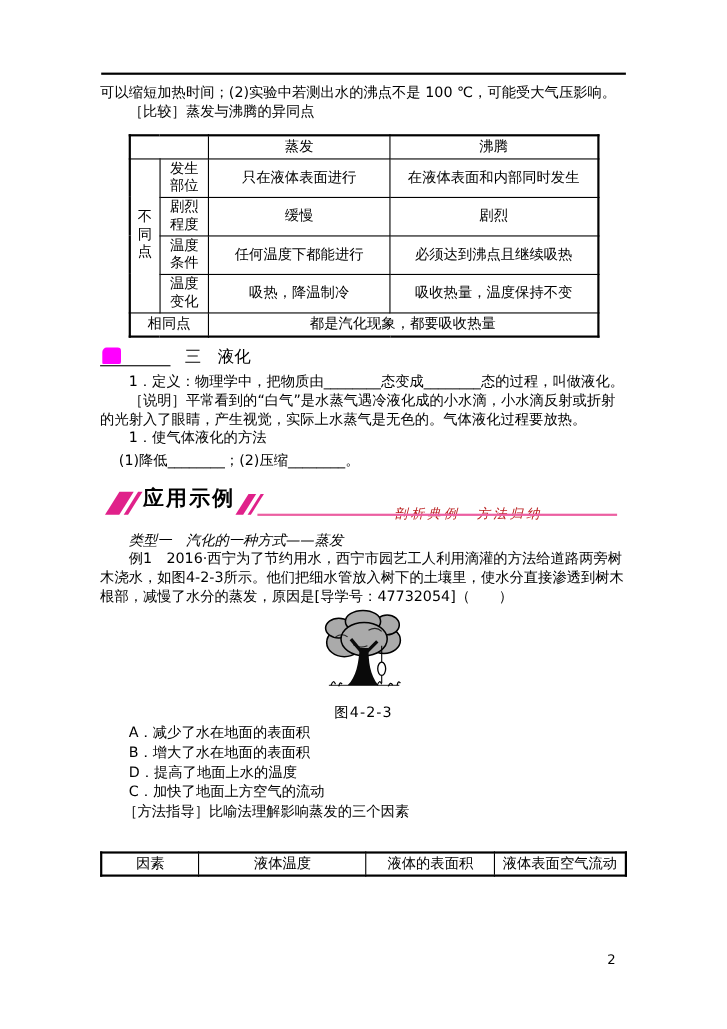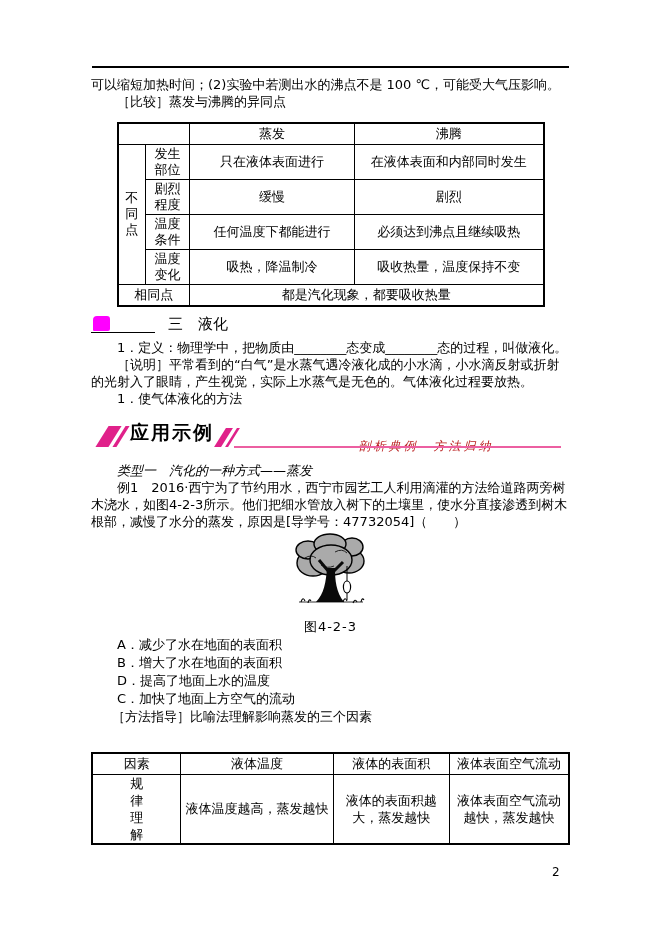--- a/index.html
+++ b/index.html
@@ -119,20 +119,21 @@
   </tbody>
     </table>
 
   <div class="sec-head">
     <span class="sec-marker"><span class="sq"></span></span><span class="sec-title">三　液化</span>
   </div>
 
   <p class="indent para">1．定义：物理学中，把物质由________态变成________态的过程，叫做液化。</p>
   <p class="indent">［说明］平常看到的“白气”是水蒸气遇冷液化成的小水滴，小水滴反射或折射的光射入了眼睛，产生视觉，实际上水蒸气是无色的。气体液化过程要放热。</p>
   <p class="indent">1．使气体液化的方法</p>
+  <p class="gap-s" style="padding-left:17px;">(1)降低________；(2)压缩________。</p>
 
   <div class="banner">
     <span class="stripe st1"></span>
     <span class="stripe st2"></span>
     <span class="banner-title">应用示例</span>
     <span class="stripe st3"></span>
     <span class="stripe st4"></span>
     <span class="banner-subtitle">剖析典例　方法归纳</span>
     <span class="banner-rule"></span>
   </div>
@@ -179,24 +180,18 @@
   <p class="method-tip">［方法指导］比喻法理解影响蒸发的三个因素</p>
 
   <table class="t2">
     <tbody>
         <tr class="hrow">
       <td class="col-f">因素</td>
       <td class="col-1">液体温度</td>
       <td class="col-2">液体的表面积</td>
       <td class="col-3">液体表面空气流动</td>
     </tr>
-    <tr class="brow">
-      <td class="vcell2">规律理解</td>
-      <td>液体温度越高，蒸发越快</td>
-      <td>液体的表面积越大，蒸发越快</td>
-      <td>液体表面空气流动越快，蒸发越快</td>
-    </tr>
   </tbody>
     </table>
 
 </div>
 
 <div class="page-number">2</div>
 
 </body></html>

